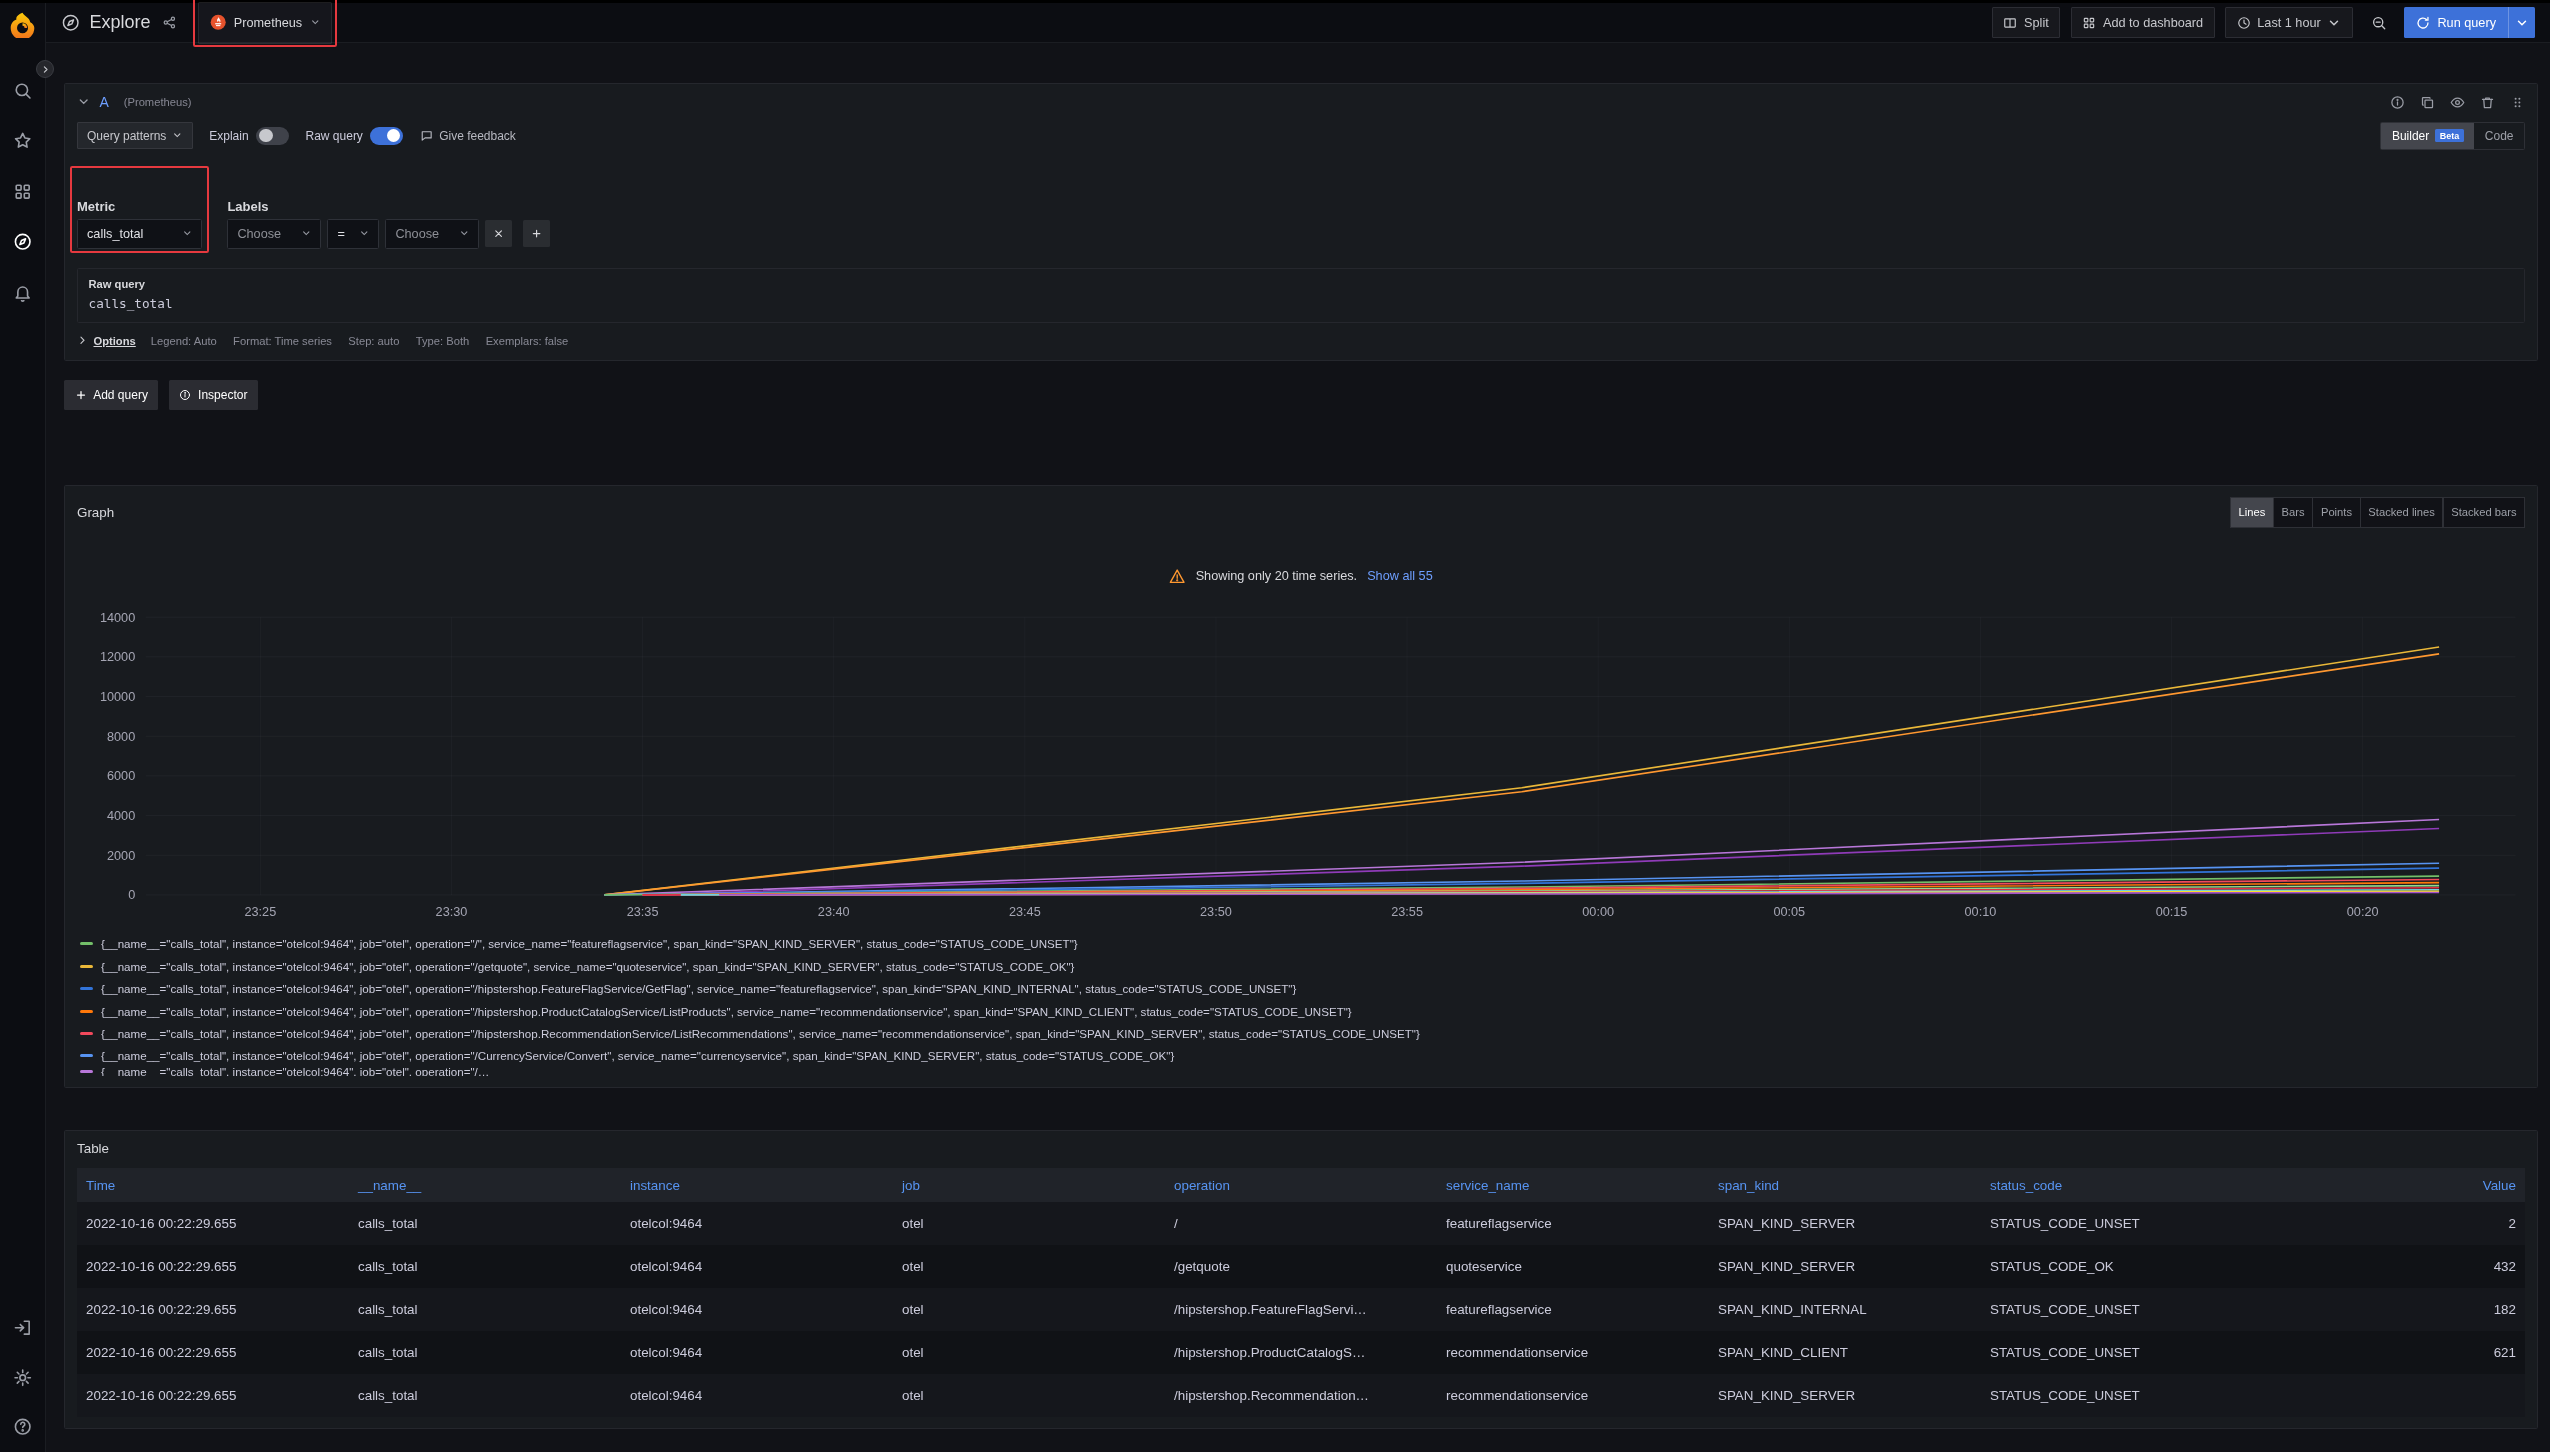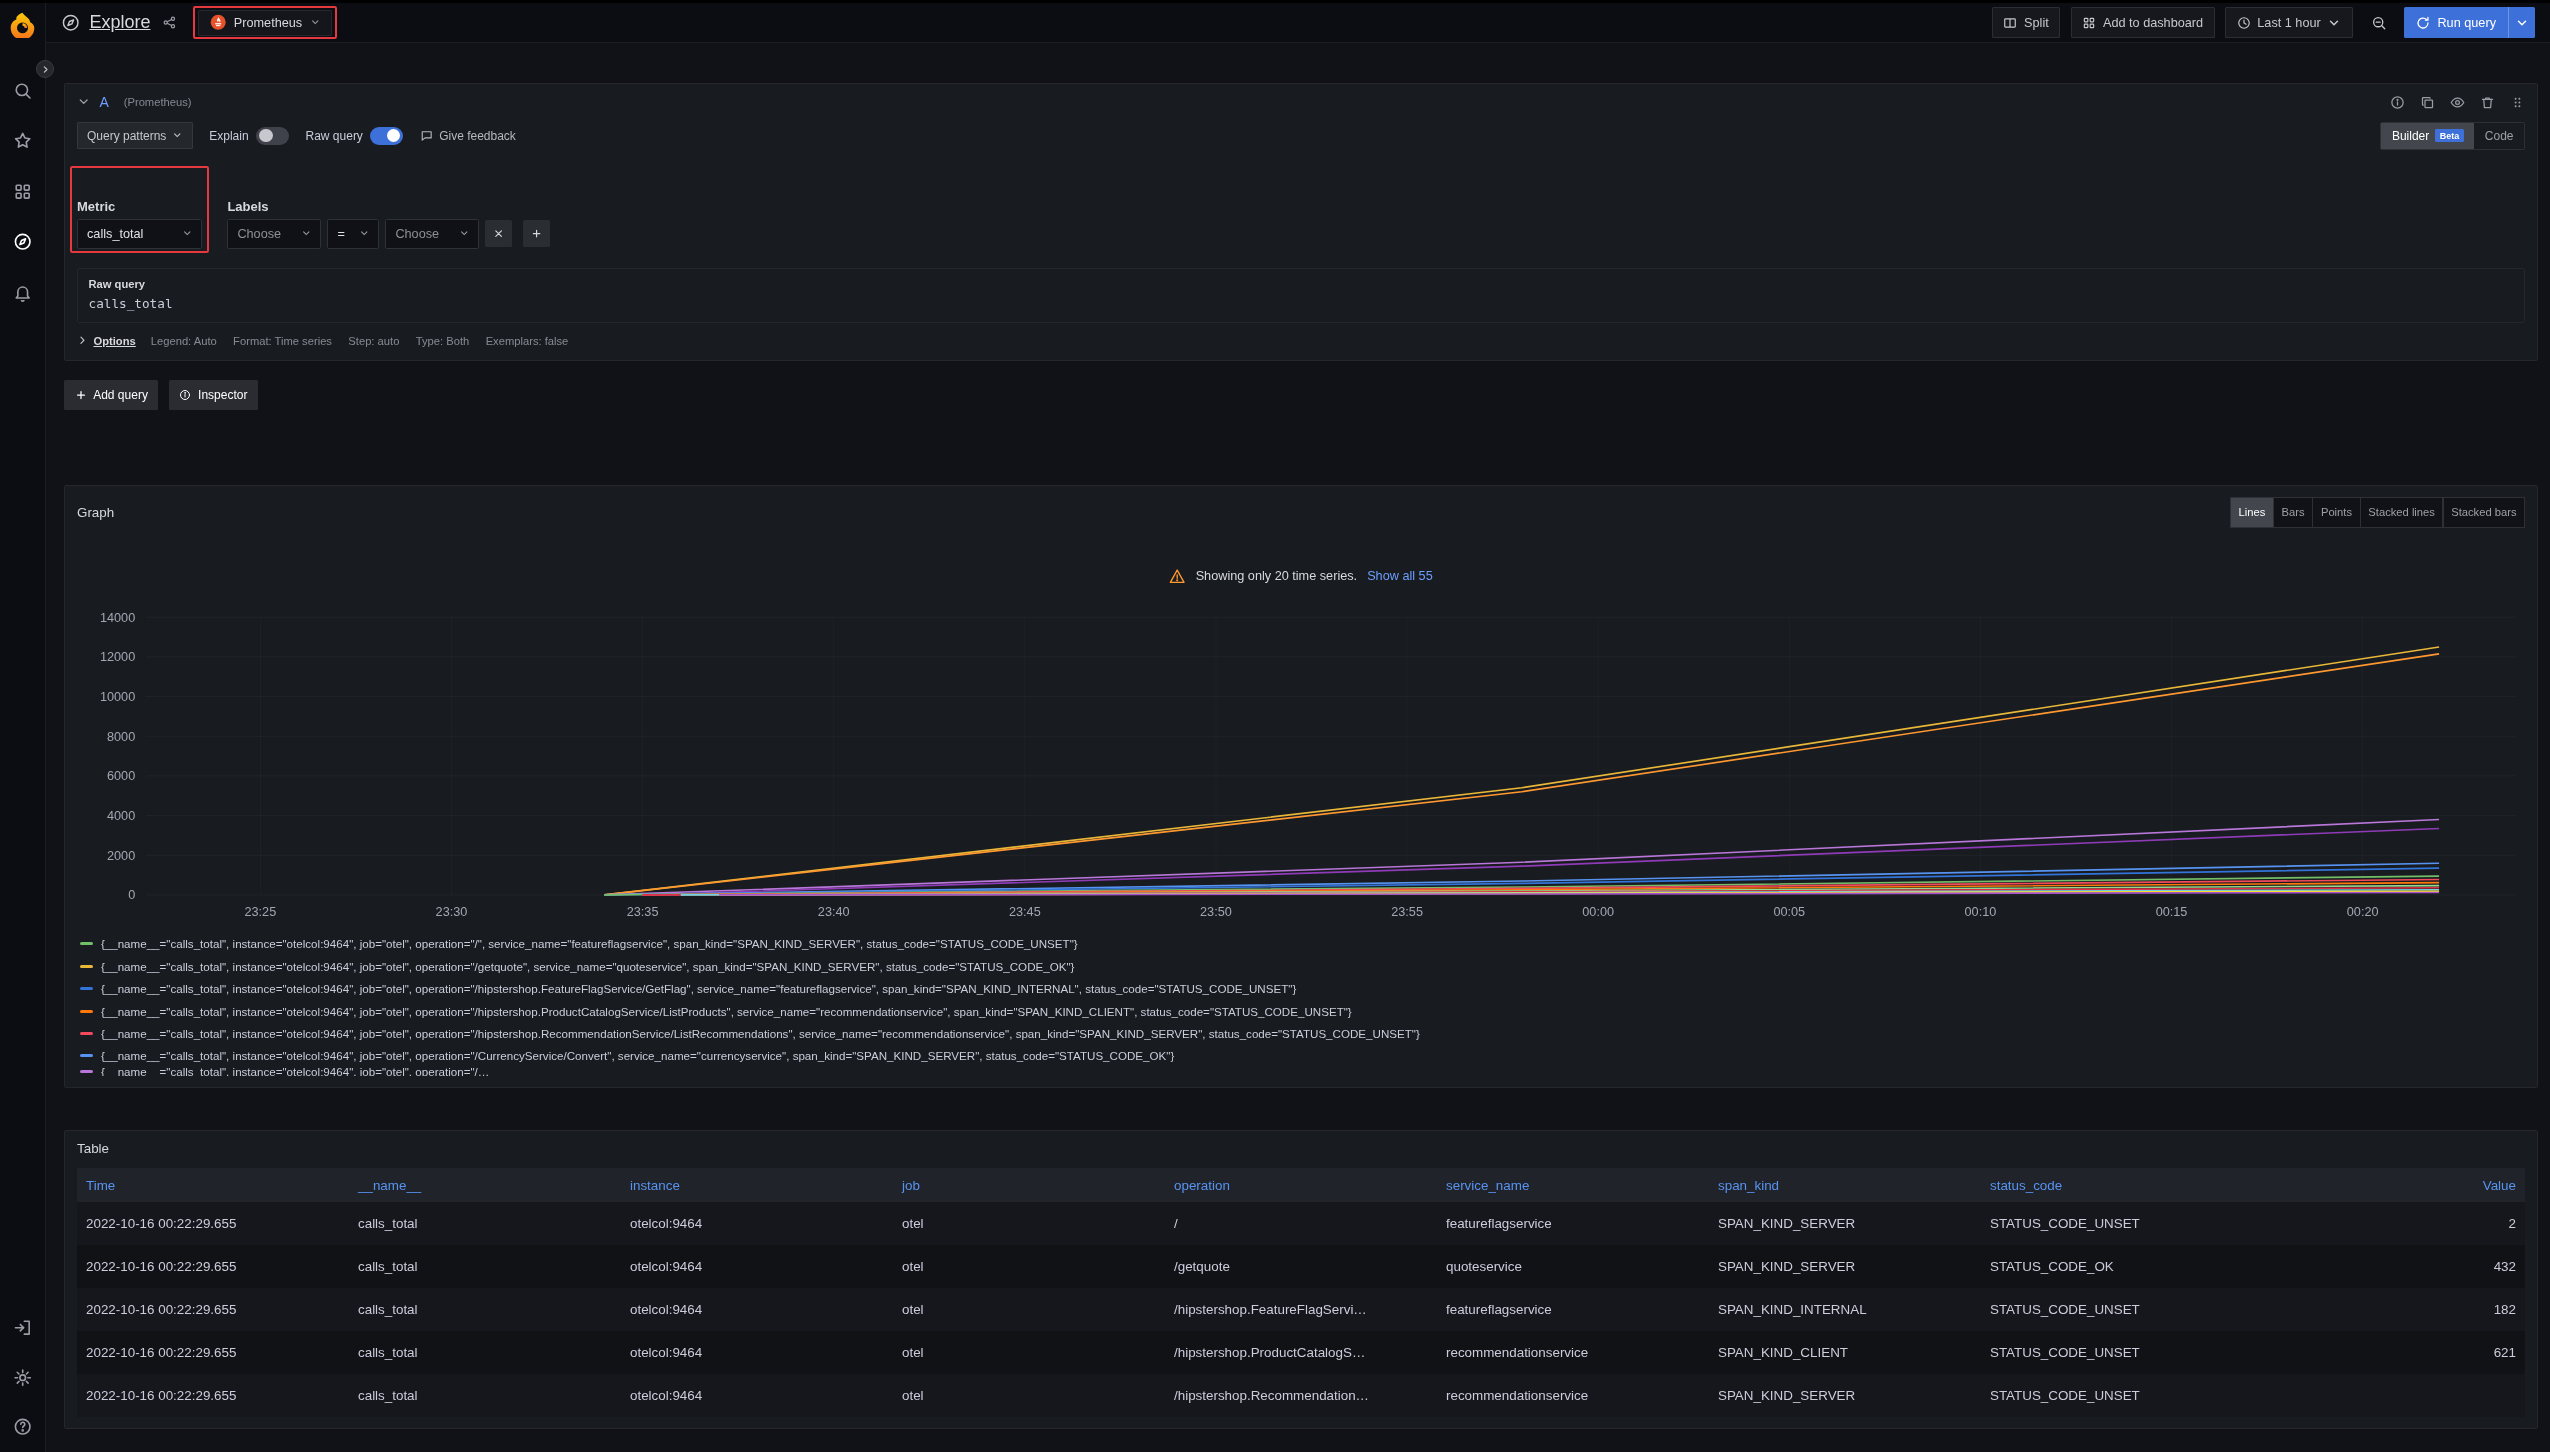--- a/index.html
+++ b/index.html
@@ -33,24 +33,24 @@
   .side-icon svg { width:100%; height:100%; }
 
   
   .main { flex:1; display:flex; flex-direction:column; min-width:0; }
   .navbar {
     height:40px; background:#0c0d12; display:flex; align-items:center;
     padding:0 15px; gap:10.5px; border-bottom:0.7px solid #1b1d22;
   }
   .nav-title-group { display:flex; align-items:center; gap:9px; }
   .nav-compass { width:19.4px; height:19.4px; color:#c7c8cd; }
-  .page-title { font-size:18px; font-weight:400; color:#d8d9dd;text-decoration:underline; }
+  .page-title { font-size:18px; font-weight:400; color:#d8d9dd; }
   .share-icon { width:15px; height:15px; color:#9a9da6; margin-left:3px; cursor:pointer; }
   .ds-picker {
-    display:flex; align-items:center; gap:7.5px; height:26px; padding:0 10.5px;
+    display:flex; align-items:center; gap:7.5px; height:42px; padding:0 10.5px;
     background:rgba(204,204,220,0.05); border:0.7px solid rgba(204,204,220,0.10);
     border-radius:1.5px; cursor:pointer; margin-left:10.5px;
   }
   .ds-picker .ds-name { font-size:12.7px; color:#d8d9dd; }
   .annot { position:relative; }
   .annot::after {
     content:""; position:absolute; inset:-4.5px -6.7px; border:2.2px solid #e5393f;
     border-radius:2.2px; pointer-events:none; z-index:10;
   }
   .nav-spacer { flex:1; }

